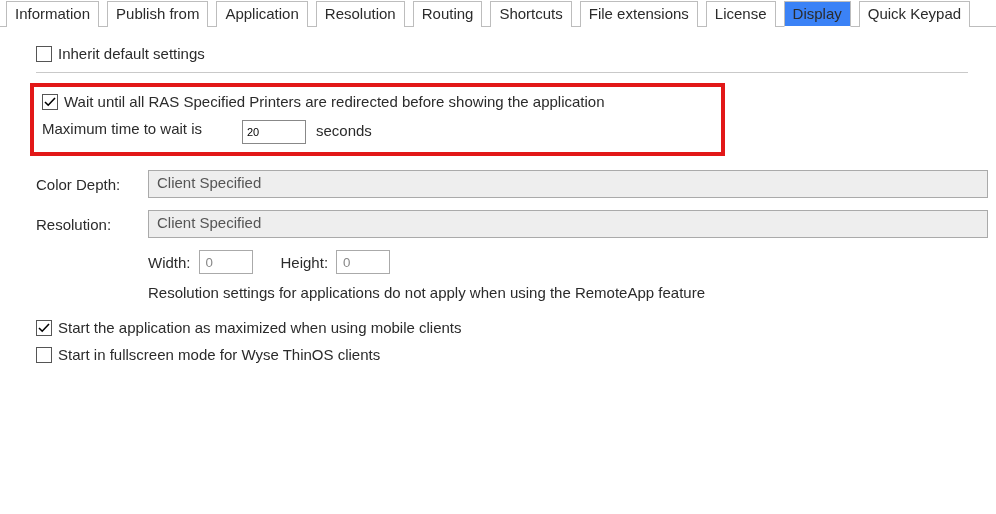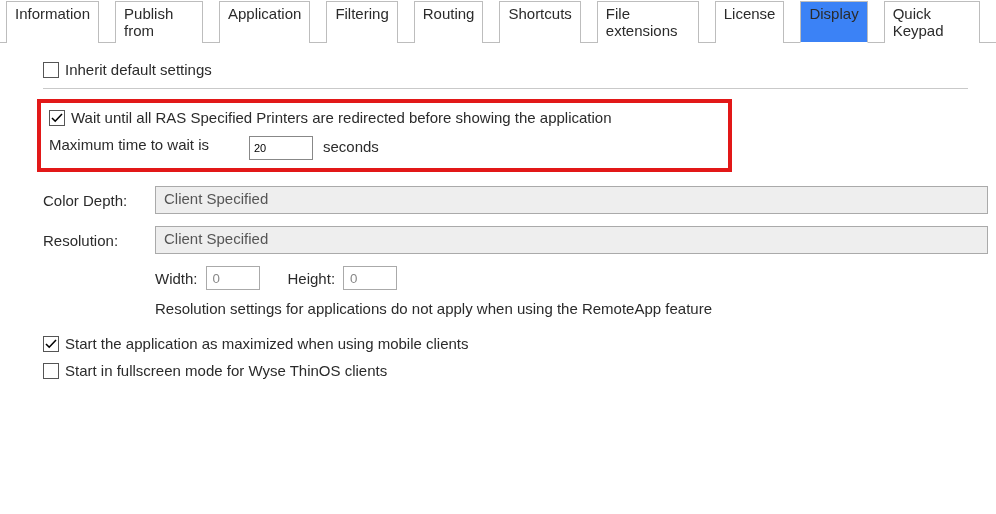--- a/index.html
+++ b/index.html
@@ -10,34 +10,34 @@
     .tabs {
       display: flex;
       border-bottom: 1px solid #bdbdbd;
       padding-left: 6px;
     }
     .tab {
       padding: 3px 8px 4px 8px;
       border: 1px solid #bdbdbd;
       border-bottom: none;
       background: #fff;
-      margin-right: 16px;
+      margin-right: 8px;
       position: relative;
       top: 1px;
       cursor: pointer;
       font-size: 15px;
     }
     .tab.active {
       background: #3b82f6;
       border-bottom: 1px solid #fff;
       z-index: 2;
     }
     .tab:not(.active) { background: #fff; }
 
-    .panel { padding: 12px 0 0 8px; margin-left: 7px; }
+    .panel { padding: 12px 0 0 8px; }
 
     
     .cbrow { display: flex; align-items: center; margin: 6px 0 8px 28px; }
     .cbrow.first { margin-left: 28px; }
     .cb {
       width: 16px; height: 16px;
       border: 1px solid #555;
       margin-right: 6px;
       display: inline-flex;
       align-items: center;
@@ -99,21 +99,21 @@
     .tight .cbrow { margin-left: 28px; margin-top: 4px; margin-bottom: 10px; }
   </style>
 </head>
 <body>
 
 <div class="wrap">
   <div class="tabs">
     <div class="tab">Information</div>
     <div class="tab">Publish from</div>
     <div class="tab">Application</div>
-    <div class="tab">Filtering</div>
+    <div class="tab">Resolution</div>
     <div class="tab">Routing</div>
     <div class="tab">Shortcuts</div>
     <div class="tab">File extensions</div>
     <div class="tab">License</div>
     <div class="tab active">Display</div>
     <div class="tab">Quick Keypad</div>
   </div>
 
   <div class="panel">
 

